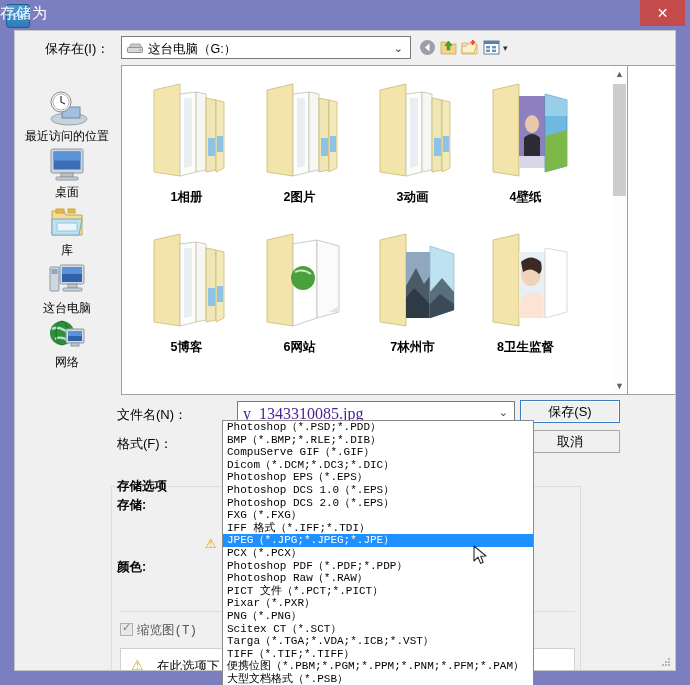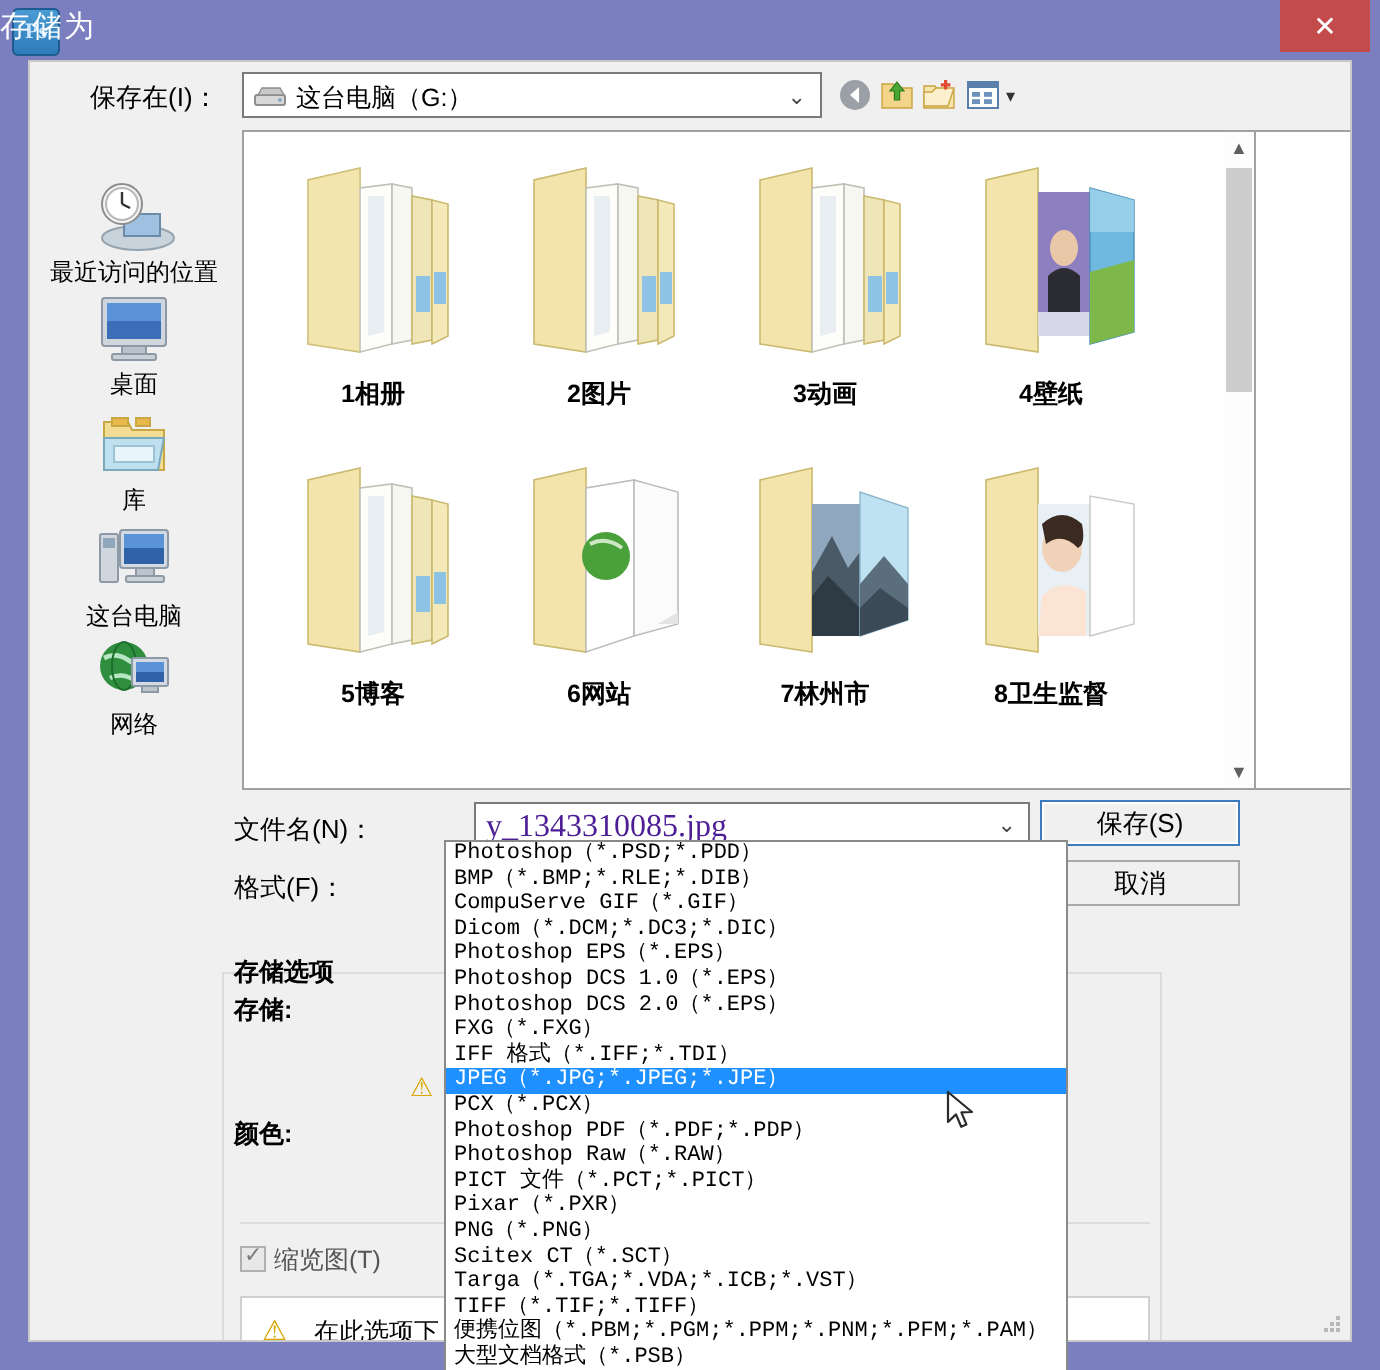--- a/index.html
+++ b/index.html
@@ -123,21 +123,21 @@
   #opt-save-label{position:absolute;left:102px;top:466px;font-size:12.5px;color:#000;font-weight:bold;}
   #opt-color-label{position:absolute;left:102px;top:528px;font-size:12.5px;color:#000;font-weight:bold;}
   .ckbox{position:absolute;width:13px;height:13px;box-sizing:border-box;
     border:1px solid #b0b0b0;background:#e8e8e8;cursor:pointer;}
   .ckbox.checked:after{content:"\2713";position:absolute;left:1px;top:-3px;
     font-size:11px;color:#7a7a7a;}
   .ckbox.white{background:#ffffff;border-color:#9a9a9a;}
   #warn-icon-1{position:absolute;left:190px;top:505px;font-size:13px;color:#d8a800;}
   #div-line{position:absolute;left:105px;top:580px;width:455px;height:1px;background:#dcdcdc;}
   #thumb-chk{position:absolute;left:105px;top:592px;}
-  #thumb-label{position:absolute;left:122px;top:591px;font-size:12.5px;color:#555;}
+  #thumb-label{position:absolute;left:122px;top:591px;font-size:12.5px;color:#555;font-family:Liberation Mono, monospace;}
   #warnbox{
     position:absolute;left:105px;top:617px;width:455px;height:34px;
     background:#ffffff;border:1px solid #d0d0d0;box-sizing:border-box;
   }
   #warnbox-icon{position:absolute;left:10px;top:8px;font-size:14px;color:#d8a800;}
   #warnbox-text{position:absolute;left:36px;top:9px;font-size:12.5px;color:#000;white-space:nowrap;}
   #resize-grip{position:absolute;right:4px;bottom:3px;width:12px;height:12px;}
   
   #fmt-dropdown{
     position:absolute;left:222px;top:420px;width:312px;

